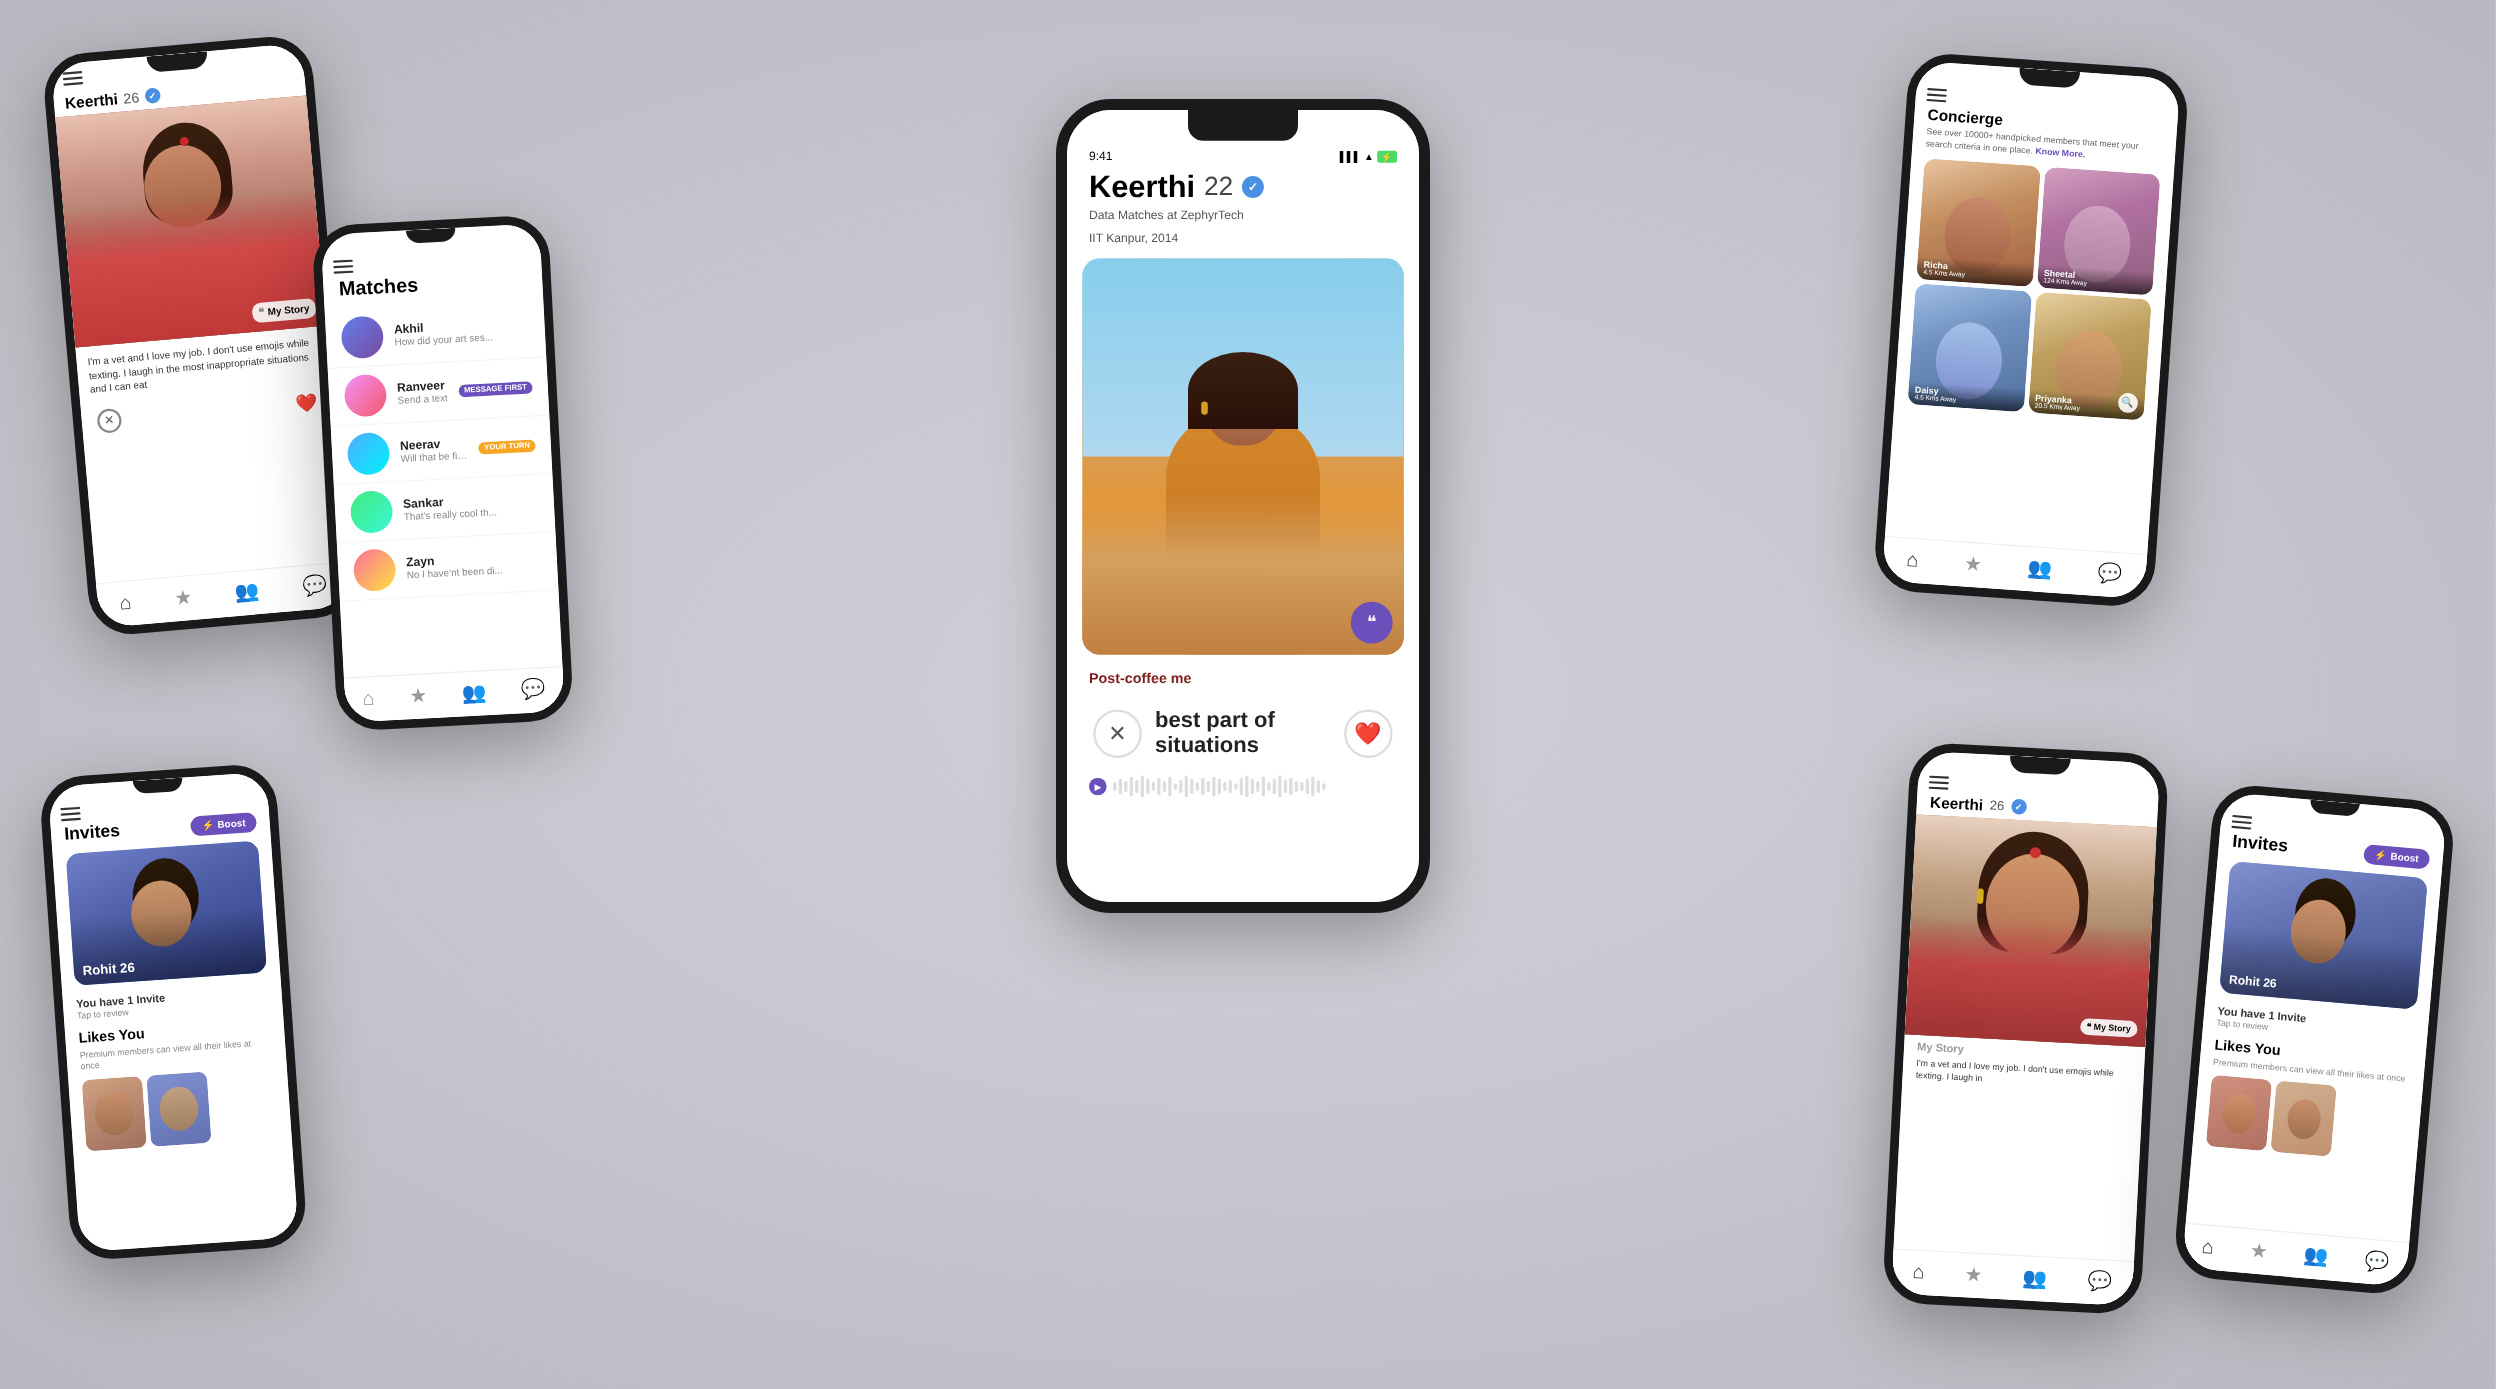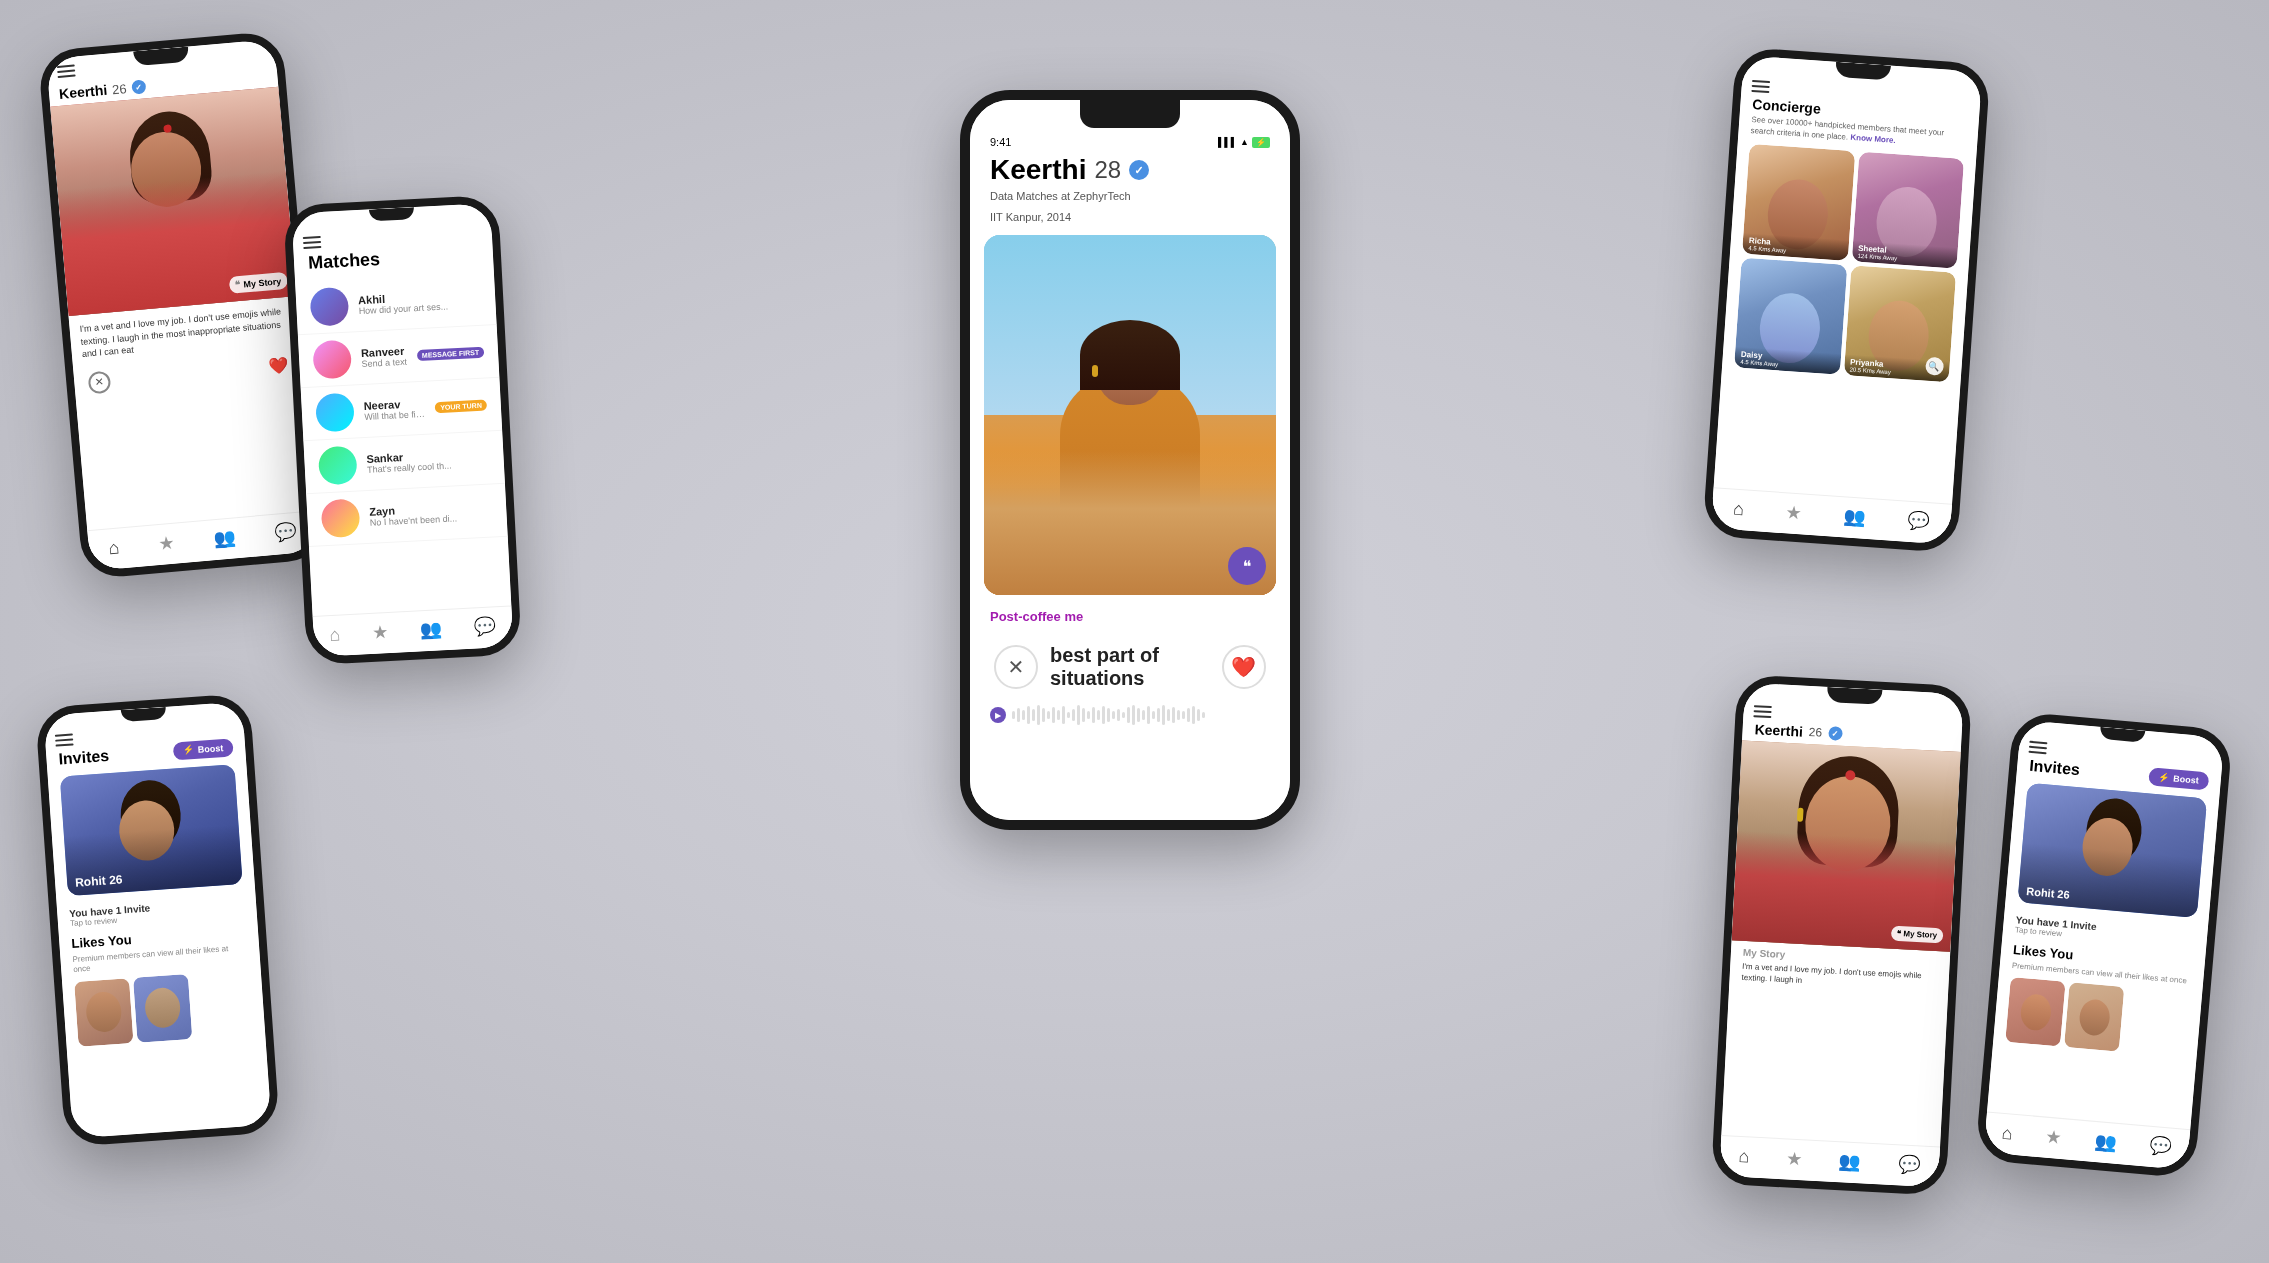--- a/index.html
+++ b/index.html
@@ -160,21 +160,21 @@
       display: flex;
       align-items: center;
       justify-content: center;
       color: white;
       font-size: 16px;
     }
     .photo-caption {
       padding: 6px 20px;
       font-size: 13px;
       font-weight: 600;
-      color: #a21caf;
+      color: #7f1d1d;
     }
     .swipe-row {
       display: flex;
       align-items: center;
       justify-content: space-between;
       padding: 10px 24px;
       margin-top: 4px;
     }
     .swipe-x {
       width: 44px;
@@ -550,21 +550,21 @@
       <span style="font-size:11px;font-weight:400;">9:41</span>
       <div class="status-icons">
         <span>▌▌▌</span>
         <span>▲</span>
         <span style="background:#4cd964;padding:1px 4px;border-radius:2px;color:white;font-size:8px;">⚡</span>
       </div>
     </div>
 
     <div class="center-profile-name">
       <span>Keerthi</span>
-      <span style="font-size:24px;font-weight:400;color:#444;">28</span>
+      <span style="font-size:24px;font-weight:400;color:#444;">22</span>
       <span class="verified-badge">✓</span>
     </div>
     <div class="center-profile-info">Data Matches at ZephyrTech</div>
     <div class="center-profile-info">IIT Kanpur, 2014</div>
 
     <div class="center-profile-photo">
       <div class="center-photo-bg">
 
         <div style="position:absolute;top:0;left:0;right:0;height:50%;background:linear-gradient(180deg,#87CEEB,#b0d8f0);"></div>
 

